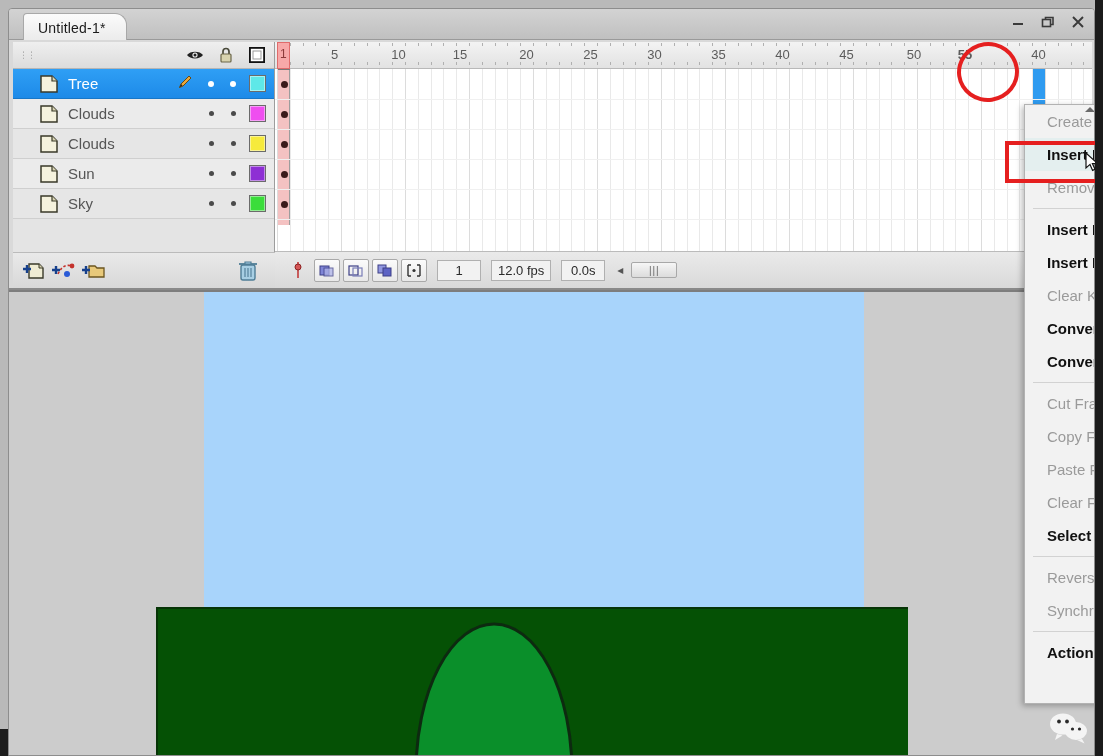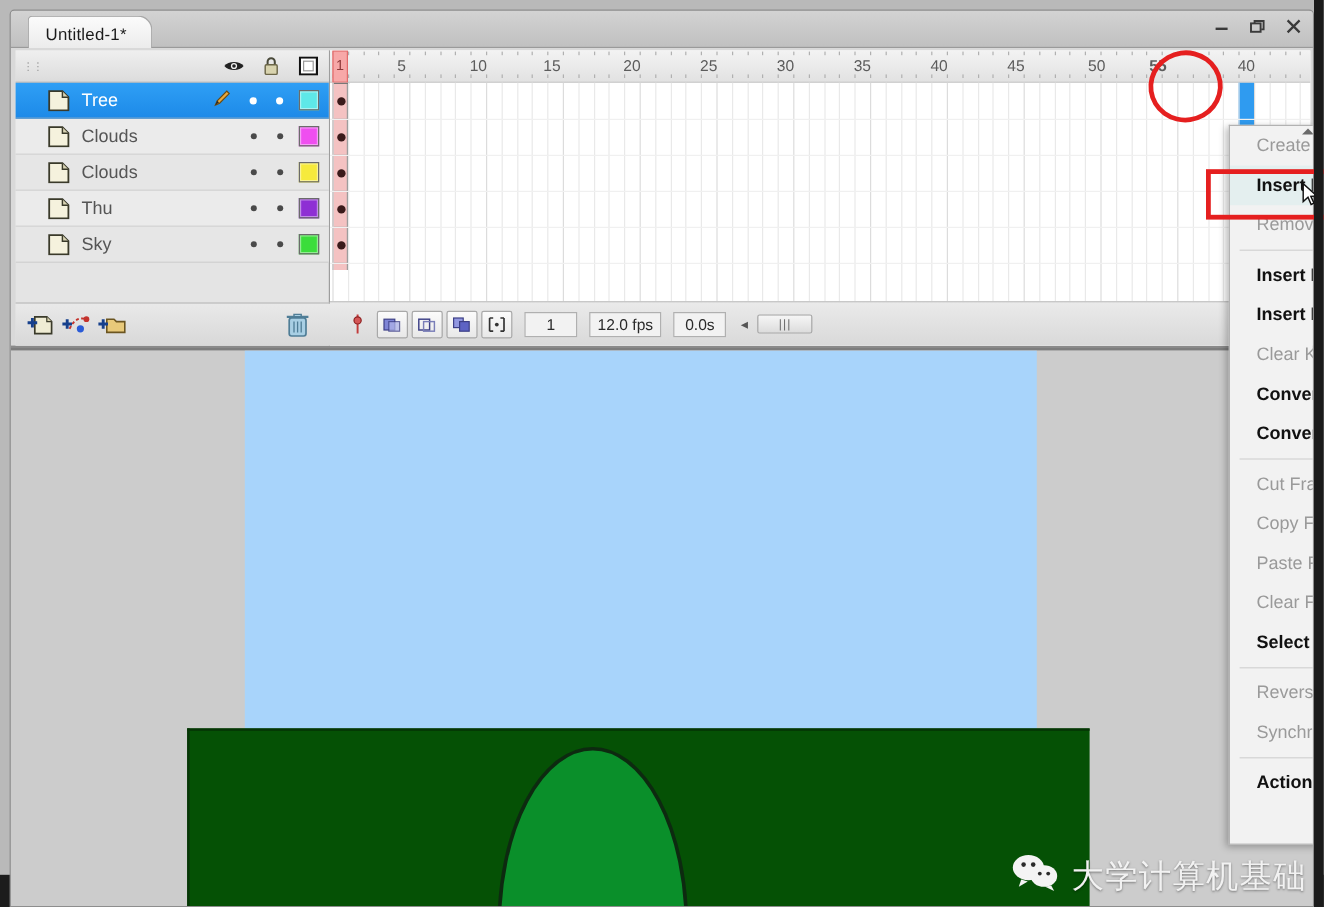--- a/index.html
+++ b/index.html
@@ -487,21 +487,21 @@
               <span class="swatch" style="background:#f6ea3c"></span>
             </div>
 
             <div class="layer-row">
               <span class="layer-icon">
                 <svg width="20" height="18" viewBox="0 0 20 18">
                   <path d="M2 1 H13 L18 6 V17 H2 Z" fill="#f5f2dd" stroke="#3a3a2a" stroke-width="1.5"></path>
                   <path d="M13 1 V6 H18" fill="#d9d4b4" stroke="#3a3a2a" stroke-width="1.2"></path>
                 </svg>
               </span>
-              <span class="layer-name">Thu</span>
+              <span class="layer-name">Sun</span>
               <span class="layer-pencil"></span>
               <span class="dot-col">
                   <i class="dot"></i>
                 </span>
               <span class="dot-col">
                   <i class="dot"></i>
                 </span>
               <span class="swatch" style="background:#8e2fd4"></span>
             </div>
 
@@ -919,15 +919,14 @@
         <ellipse cx="14" cy="12" rx="13" ry="10.5" fill="#f4f4f4"></ellipse>
         <path d="M8 22 L6 28 L13.5 23.5 Z" fill="#f4f4f4"></path>
         <circle cx="10" cy="9.5" r="1.9" fill="#2b2b2b"></circle>
         <circle cx="18" cy="9.5" r="1.9" fill="#2b2b2b"></circle>
         <ellipse cx="27" cy="19" rx="11" ry="9" fill="#f4f4f4"></ellipse>
         <path d="M33 27 L35.5 31.5 L28 28 Z" fill="#f4f4f4"></path>
         <circle cx="23.5" cy="17" r="1.6" fill="#2b2b2b"></circle>
         <circle cx="30.5" cy="17" r="1.6" fill="#2b2b2b"></circle>
       </svg>
     </span>
-    <span class="wm-text">大学计算机基础</span>
   </div>
 </div>
 
 </body></html>

